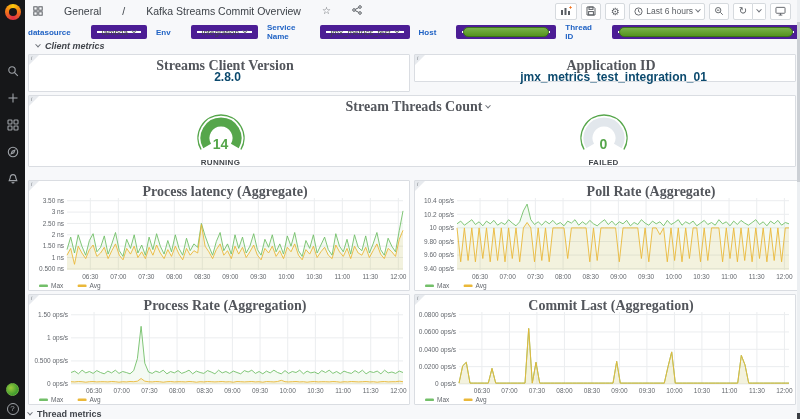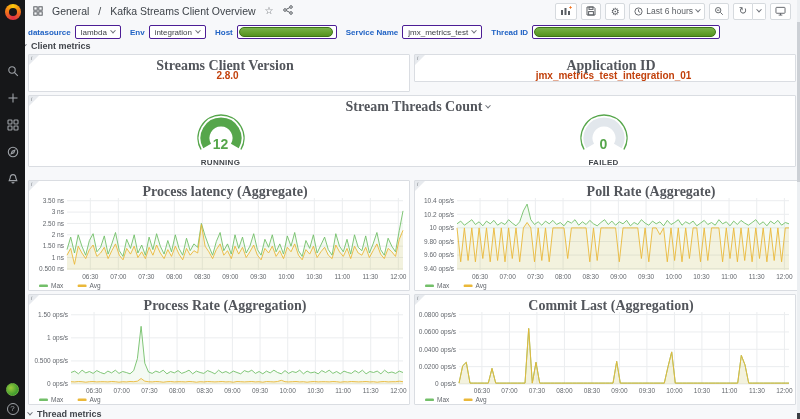--- a/index.html
+++ b/index.html
@@ -20,55 +20,55 @@
   .side-bottom { position:absolute; bottom:4px; left:0; width:25px;
     display:flex; flex-direction:column; gap:7px; align-items:center; }
   .avatar { width:13px; height:13px; border-radius:50%;
     background:radial-gradient(circle at 35% 35%, #9ccb3b, #3f9b2f 70%); border:1px solid #6db33f; }
   .help-circle { width:12px; height:12px; border-radius:50%; border:1.2px solid #9fa3a8;
     color:#9fa3a8; font-size:8px; line-height:10px; text-align:center; }
 
   
   .topnav { position:absolute; left:25px; top:0; width:772px; height:22px;
     display:flex; align-items:center; padding:0 6px 0 8px; }
-  .crumbs { display:flex; align-items:center; gap:9px; color:#3e4349; font-size:10.5px; }
+  .crumbs { display:flex; align-items:center; gap:21px; color:#3e4349; font-size:10.5px; }
   .crumb-grid svg { display:block; }
   .crumb-title { font-weight:500; }
   .tiny-icon { color:#5a5e63; font-size:10px; line-height:10px; }
   .tn-right { margin-left:auto; display:flex; align-items:center; gap:4px; }
   .tn-btn { height:17px; min-width:20px; background:#fff; border:1px solid #d6dade; border-radius:2px;
     display:flex; align-items:center; justify-content:center; gap:3px; padding:0 4px;
     color:#5a5e63; font-size:8.5px; }
   .tn-btn svg { display:block; }
   .split { display:flex; }
   .split .tn-btn:first-child { border-top-right-radius:0; border-bottom-right-radius:0; }
   .split .tn-btn:last-child { border-left:none; border-top-left-radius:0; border-bottom-left-radius:0; min-width:13px; }
   .chev { width:4px; height:4px; border-right:1px solid #6e7279; border-bottom:1px solid #6e7279;
     transform:rotate(45deg) translate(-1px,-1px); display:inline-block; }
 
   
   .varbar { position:absolute; left:28px; top:23px; height:18px; display:flex; gap:9px; align-items:center; }
-  .vargroup { display:flex; align-items:center; gap:4px; }
+  .vargroup { display:flex; align-items:center; gap:20px; }
   .varlabel { color:#1f62c4; font-size:8px; font-weight:700; }
-  .varbox { height:14px; background:#fff; border:1px solid #4c1d95; border-radius:2px;
+  .varbox { height:14px; background:#fff; border:6px solid #4c1d95; border-radius:2px;
     display:flex; align-items:center; gap:4px; padding:0 5px; font-size:8px; color:#3f4247; }
   .varpill { height:10px; border-radius:6px; background:linear-gradient(#79b24a,#55931f);
     border:1.4px solid #3c7317; }
 
   
   .row-header { position:absolute; display:flex; align-items:center; gap:5px;
     font-size:9px; font-weight:700; color:#41454b; }
   .panel { position:absolute; background:#fff; border:1px solid #dadde2; border-radius:1px; }
   .info-corner { position:absolute; top:0; left:0; width:0; height:0;
     border-top:10px solid #e7eaee; border-right:10px solid transparent; }
   .info-i { position:absolute; top:0; left:2px; font-size:5.5px; color:#7b8087; font-style:italic; }
   .panel-title { position:absolute; top:3px; left:12px; right:0; text-align:center;
     font-size:14px; font-weight:600; color:#53565c; display:flex; justify-content:center; align-items:center; gap:4px;font-family:Liberation Serif, serif; }
   .stat-value { position:absolute; top:15px; left:17px; right:0; text-align:center;
-    font-size:10px; font-weight:700; color:#c2410c; }
+    font-size:12px; font-weight:700; color:#0c4a6e; }
 
   
   .gauge-wrap { position:absolute; top:16px; width:50%; display:flex; flex-direction:column; align-items:center; }
   .gauge-num { position:absolute; top:24px; left:0; right:0; text-align:center;
     font-size:14px; font-weight:700; color:#56A64B; }
   .gauge-label { margin-top:-2px; font-size:8px; font-weight:600; color:#44484d; letter-spacing:.3px; }
 
   
   .chart-svg { position:absolute; left:0; top:13px; width:380px; height:98px; }
   svg text { font-family:"Liberation Sans", sans-serif; }
@@ -136,21 +136,21 @@
       <span class="crumb-grid">
         <svg width="10" height="10" viewBox="0 0 10 10" fill="none" stroke="#5a5e63" stroke-width="1">
             <rect x="0.8" y="0.8" width="3.4" height="3.4"></rect>
             <rect x="5.8" y="0.8" width="3.4" height="3.4"></rect>
             <rect x="0.8" y="5.8" width="3.4" height="3.4"></rect>
             <rect x="5.8" y="5.8" width="3.4" height="3.4"></rect>
           </svg>
       </span>
       <span>General</span>
       <span>/</span>
-      <span class="crumb-title">Kafka Streams Client Overview</span>
+      <span class="crumb-title">Kafka Streams Commit Overview</span>
       <span class="tiny-icon">☆</span>
       <span class="tiny-icon">
         <svg width="10" height="10" viewBox="0 0 10 10" fill="none" stroke="#5a5e63" stroke-width="1">
             <circle cx="8" cy="2" r="1.3"></circle>
             <circle cx="2" cy="5" r="1.3"></circle>
             <circle cx="8" cy="8" r="1.3"></circle>
             <line x1="3.2" y1="4.4" x2="6.8" y2="2.6"></line>
             <line x1="3.2" y1="5.6" x2="6.8" y2="7.4"></line>
           </svg>
       </span>
@@ -219,41 +219,41 @@
       </div>
     </div>
     <div class="vargroup">
       <span class="varlabel">Env</span>
       <div class="varbox">
         <span>integration</span>
         <span class="chev"></span>
       </div>
     </div>
     <div class="vargroup">
-      <span class="varlabel">Host</span>
-      <div class="varbox" style="width:100px; padding:0 1px;">
-        <span class="varpill" style="width:94px;"></span>
-      </div>
-    </div>
-    <div class="vargroup">
       <span class="varlabel">Service Name</span>
       <div class="varbox">
         <span>jmx_metrics_test</span>
         <span class="chev"></span>
       </div>
     </div>
     <div class="vargroup">
+      <span class="varlabel">Host</span>
+      <div class="varbox" style="width:100px; padding:0 1px;">
+        <span class="varpill" style="width:94px;"></span>
+      </div>
+    </div>
+    <div class="vargroup">
       <span class="varlabel">Thread ID</span>
       <div class="varbox" style="width:188px; padding:0 1px;">
         <span class="varpill" style="width:182px;"></span>
       </div>
     </div>
   </div>
 
-  <div class="row-header" style="left:22px; top:41px;">
+  <div class="row-header" style="left:36px; top:41px;font-style:italic;">
     <span class="chev"></span>
     <span>Client metrics</span>
   </div>
 
   <section class="panel" style="left:28px; top:54px; width:382px; height:38px;">
     <div class="info-corner"></div>
       <span class="info-i">i</span>
     <div class="panel-title">
         <span>Streams Client Version</span>
       </div>
@@ -274,21 +274,21 @@
       <span class="info-i">i</span>
     <div class="panel-title">
       <span>Stream Threads Count</span>
         <span class="chev"></span>
     </div>
     <div class="gauge-wrap" style="left:0;">
       <svg class="gauge-svg" width="90" height="48" viewBox="0 0 90 48">
           <path d="M 25.081415712957913 37.5 A 23 23 0 1 1 64.9185842870421 37.5" fill="none" stroke="#56A64B" stroke-width="1.4"></path>
           <path d="M 31.143593539448982 34 A 16 16 0 1 1 58.85640646055102 34" fill="none" stroke="#56A64B" stroke-width="9"></path>
         </svg>
-      <div class="gauge-num">12</div>
+      <div class="gauge-num">14</div>
       <div class="gauge-label">RUNNING</div>
     </div>
     <div class="gauge-wrap" style="left:50%;">
       <svg class="gauge-svg" width="90" height="48" viewBox="0 0 90 48">
           <path d="M 25.081415712957913 37.5 A 23 23 0 1 1 64.9185842870421 37.5" fill="none" stroke="#56A64B" stroke-width="1.4"></path>
           <path d="M 31.143593539448982 34 A 16 16 0 1 1 58.85640646055102 34" fill="none" stroke="#E2E7EC" stroke-width="9"></path>
         </svg>
       <div class="gauge-num">0</div>
       <div class="gauge-label">FAILED</div>
     </div>

